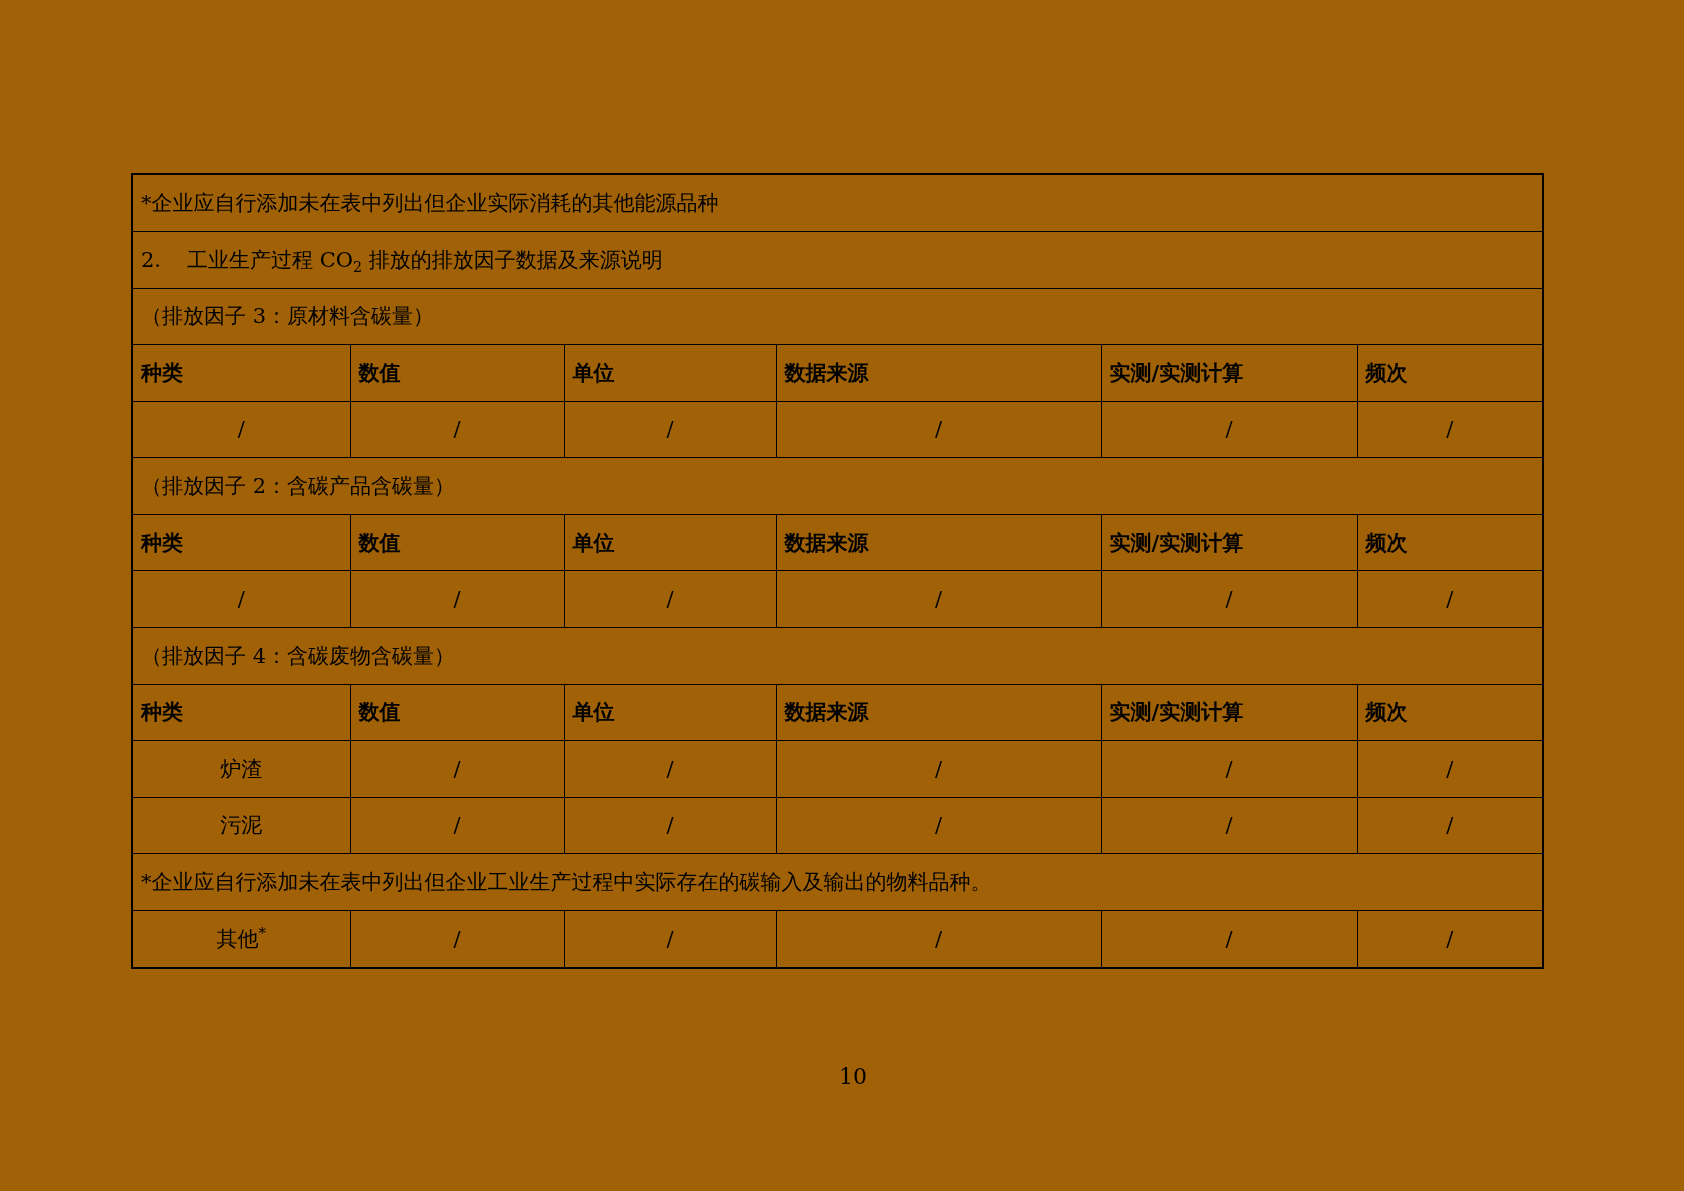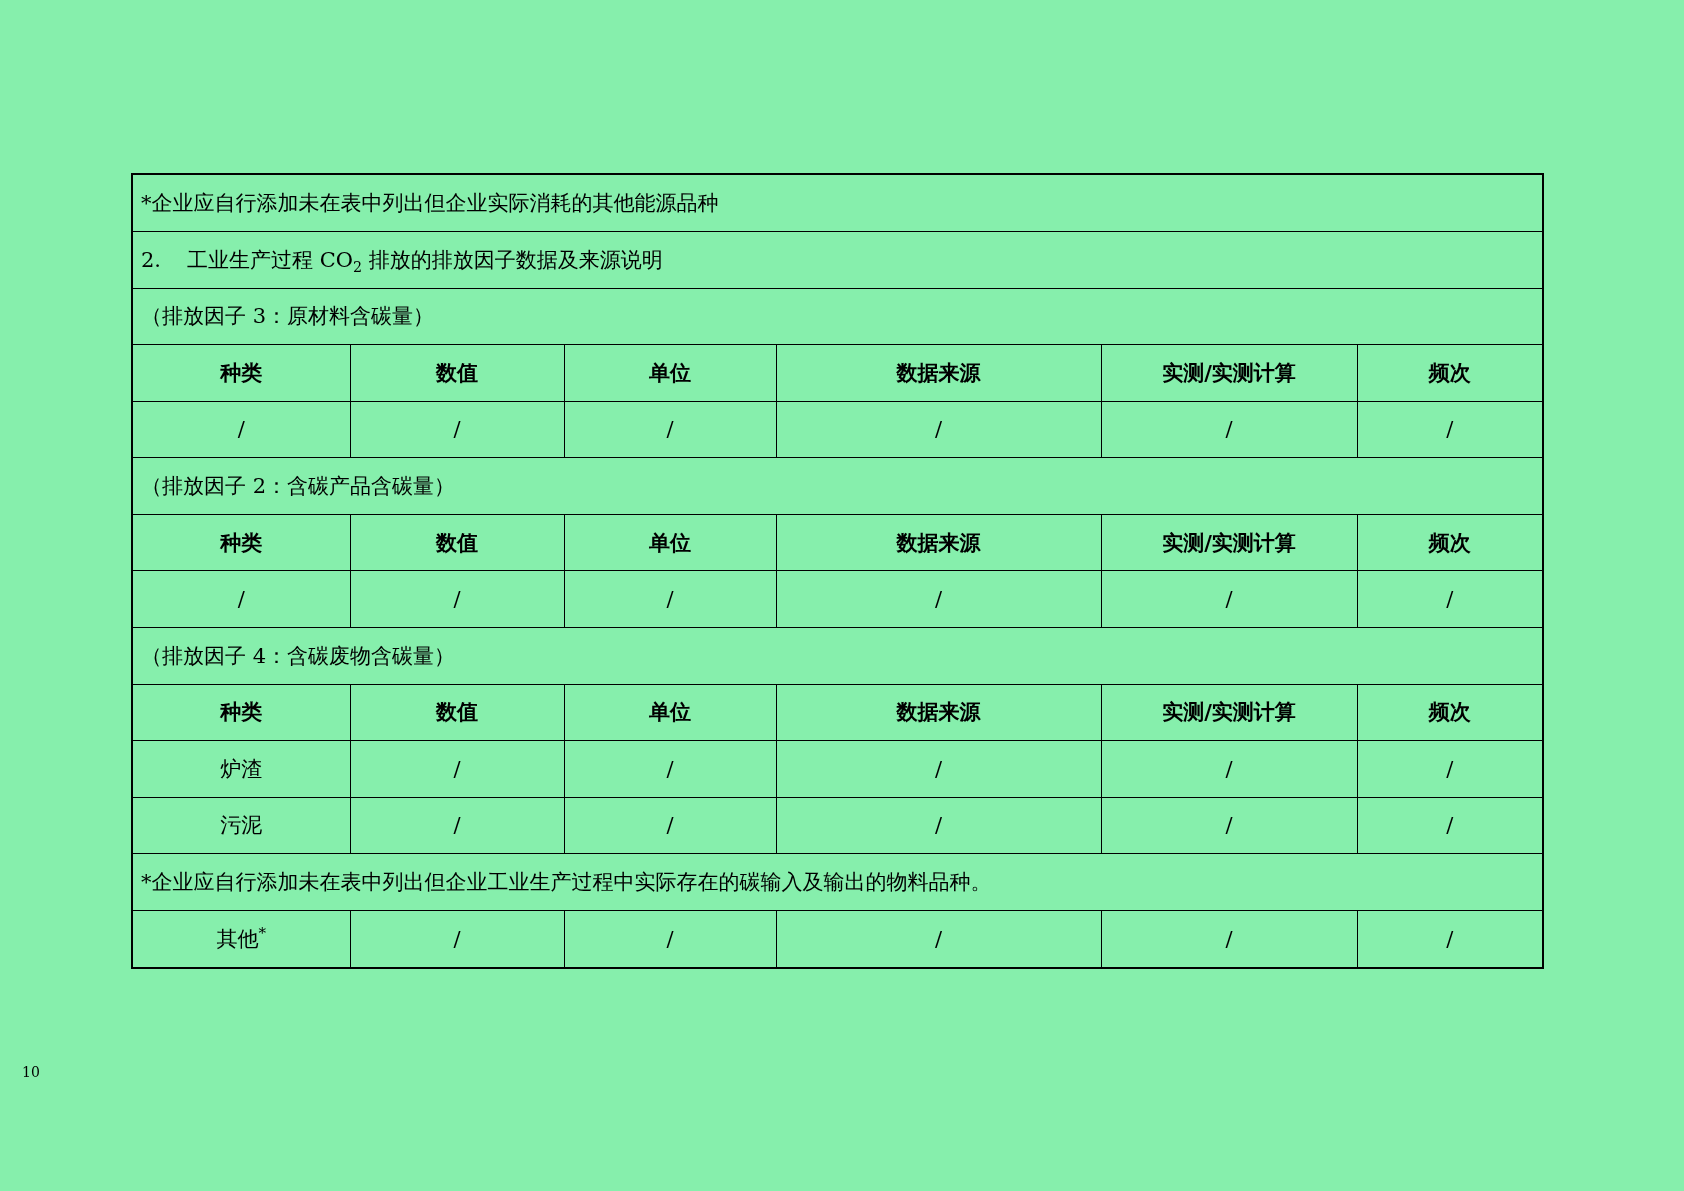--- a/index.html
+++ b/index.html
@@ -5,21 +5,21 @@
   * { box-sizing: border-box; margin: 0; padding: 0; }
   html, body {
     width: 1684px; height: 1191px;
     background: #ffffff;
     font-family: "DejaVu Serif", "Liberation Serif", serif;
     color: #000000;
   }
   .page {
     position: relative;
     width: 1684px; height: 1191px;
-    background: #86efac;
+    background: #a16207;
     overflow: hidden;
   }
   table.doc-table {
     position: absolute;
     left: 131px; top: 173px;
     width: 1411px; height: 796px;
     border-collapse: collapse;
     table-layout: fixed;
     border: 2px solid #000000;
     font-size: 21px;
@@ -34,40 +34,40 @@
   td.span-cell {
     text-align: left;
     padding-left: 7px;
     white-space: pre-wrap;
   }
   td.center-cell {
     text-align: center;
   }
   tr.header-row td {
     font-weight: bold;
-    text-align: center;
+    text-align: left;
   }
   .section-number {
     display: inline-block;
     margin-right: 26px;
   }
   sub.co2-sub {
     font-size: 0.68em;
     line-height: 0;
   }
   sup.star-sup {
     font-size: 0.72em;
     line-height: 0;
   }
   .page-number {
     position: absolute;
     left: 0; right: 0;
     top: 1064px;
-    text-align: left;
-    font-size: 14px;
+    text-align: center;
+    font-size: 22px;
     padding-left: 22px;
   }
 </style>
 </head>
 <body>
 
 <div class="page">
   <table class="doc-table">
     <colgroup>
       <col style="width:218px">

